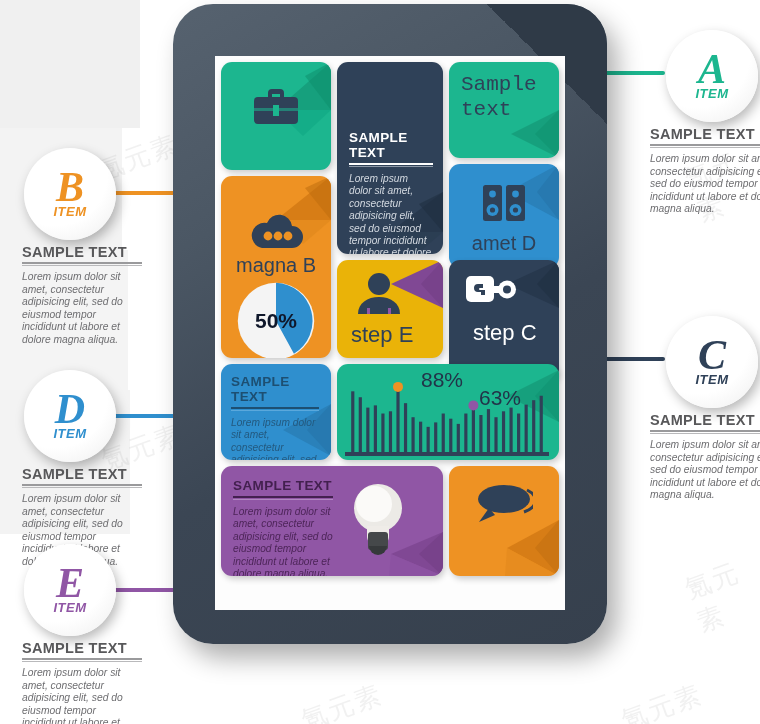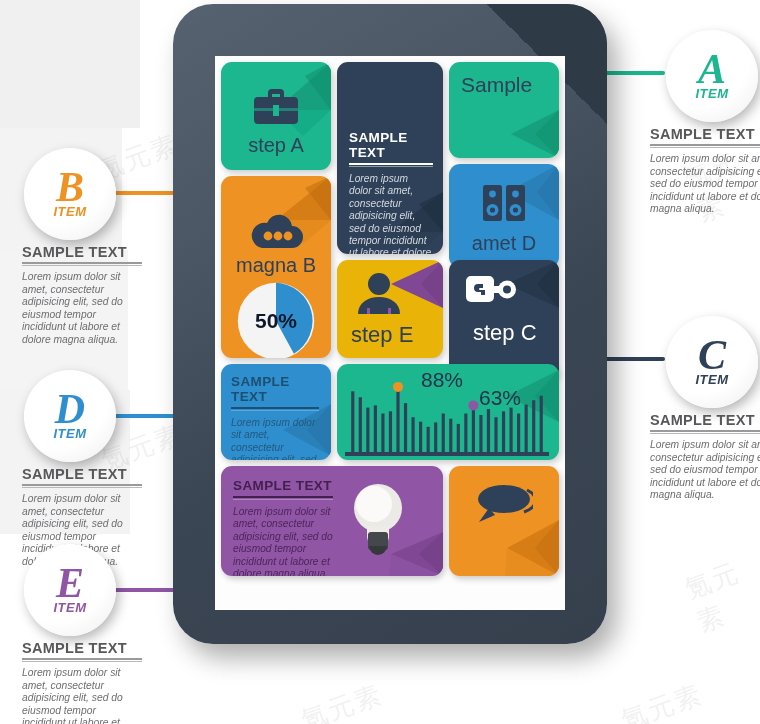--- a/index.html
+++ b/index.html
@@ -91,21 +91,20 @@
       <polygon points="110,0 55,48 110,48" fill="#16a07d"></polygon>
       <polygon points="110,0 110,48 84,14" fill="#0e8f6e" opacity=".55"></polygon>
       <polygon points="55,48 110,48 82,74" fill="#13ab86" opacity=".8"></polygon>
     </svg>
     <svg width="46" height="40" viewBox="0 0 46 40" style="position:absolute;left:32px;top:24px;">
       <rect x="1" y="11" width="44" height="27" rx="4" fill="#2F4158"></rect>
       <path d="M15 11V7a4 4 0 014-4h8a4 4 0 014 4v4h-4V8h-8v3z" fill="#2F4158"></path>
       <rect x="20" y="19" width="6" height="11" fill="#1CB68F"></rect>
       <rect x="1" y="22" width="44" height="3" fill="#1CB68F" opacity=".55"></rect>
     </svg>
-    <div class="tl-label" style="top:72px;">step A</div>
   </div>
 
   <div class="tile" style="left:6px;top:120px;width:110px;height:182px;background:#EE9223;">
     <svg class="fold" width="110" height="90">
       <polygon points="110,0 55,44 110,44" fill="#d77d16"></polygon>
       <polygon points="110,0 110,44 84,12" fill="#c06d0f" opacity=".55"></polygon>
       <polygon points="55,44 110,44 82,68" fill="#e2891d" opacity=".8"></polygon>
     </svg>
     <svg width="56" height="38" viewBox="0 0 56 38" style="position:absolute;left:27px;top:36px;">
       <path d="M14 36h30a11 11 0 000-22 13 13 0 00-25-3 9 9 0 00-5 25z" fill="#2F4158"></path>
@@ -134,22 +133,23 @@
       <div class="prule2" style="background:#8e9aa8;"></div>
       <div class="pbody" style="color:#d3d9e0;">Lorem ipsum dolor sit amet, consectetur adipisicing elit, sed do eiusmod tempor incididunt ut labore et dolore magna aliqua.</div>
     </div>
   </div>
 
   <div class="tile" style="left:234px;top:6px;width:110px;height:96px;background:#1CB68F;">
     <svg class="fold" width="110" height="96">
       <polygon points="110,48 62,72 110,96" fill="#16a07d"></polygon>
       <polygon points="110,48 110,96 86,72" fill="#0e8f6e" opacity=".5"></polygon>
     </svg>
-    <div style="position:absolute;left:12px;top:10px;width:92px;line-height:25px;">
+    <div style="position:absolute;left:12px;top:10px;width:92px;line-height:25px;font-family:Liberation Mono, monospace;">
       <div style="font-size:21px;color:#2F4158;">Sample</div>
+      <div style="font-size:21px;color:#2F4158;">text</div>
     </div>
   </div>
 
   <div class="tile" style="left:234px;top:108px;width:110px;height:104px;background:#2F8FCE;">
     <svg class="fold" width="110" height="104">
       <polygon points="110,0 58,28 110,56" fill="#2a81ba"></polygon>
       <polygon points="110,0 110,56 88,28" fill="#2371a6" opacity=".5"></polygon>
     </svg>
     <svg width="44" height="38" viewBox="0 0 44 38" style="position:absolute;left:33px;top:20px;">
       <rect x="1" y="1" width="19" height="36" rx="2.5" fill="#2F4158"></rect>

